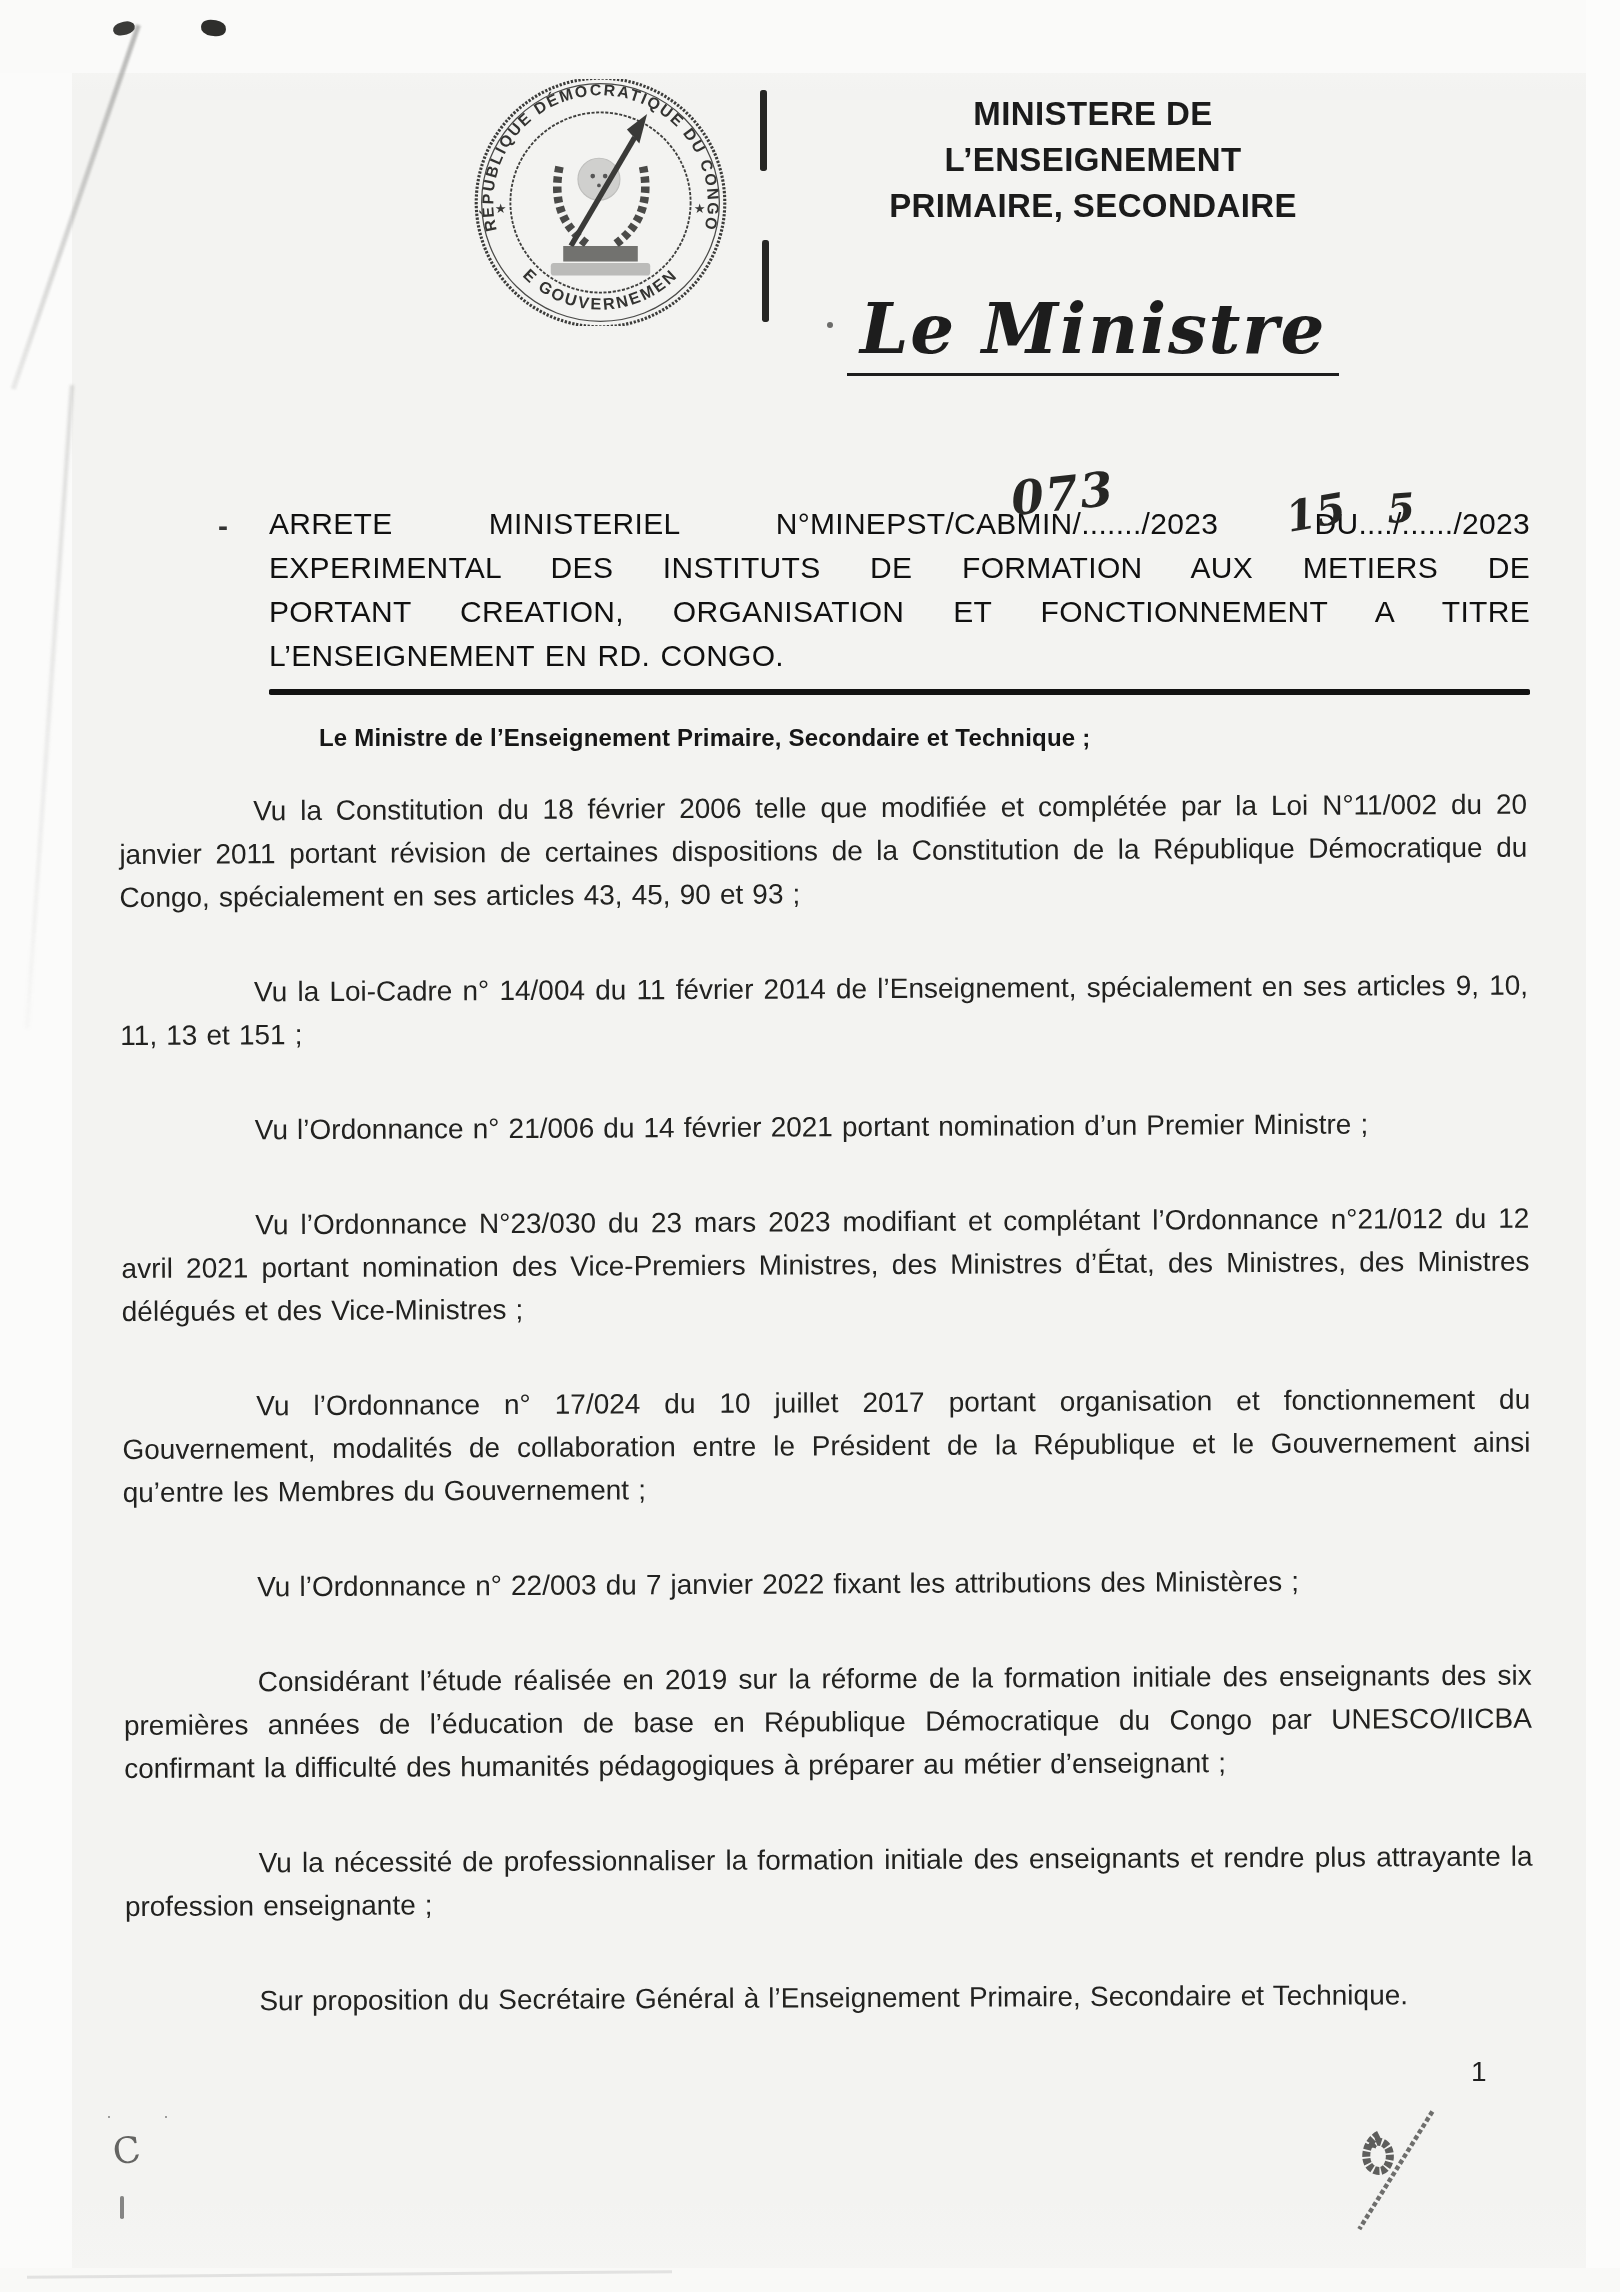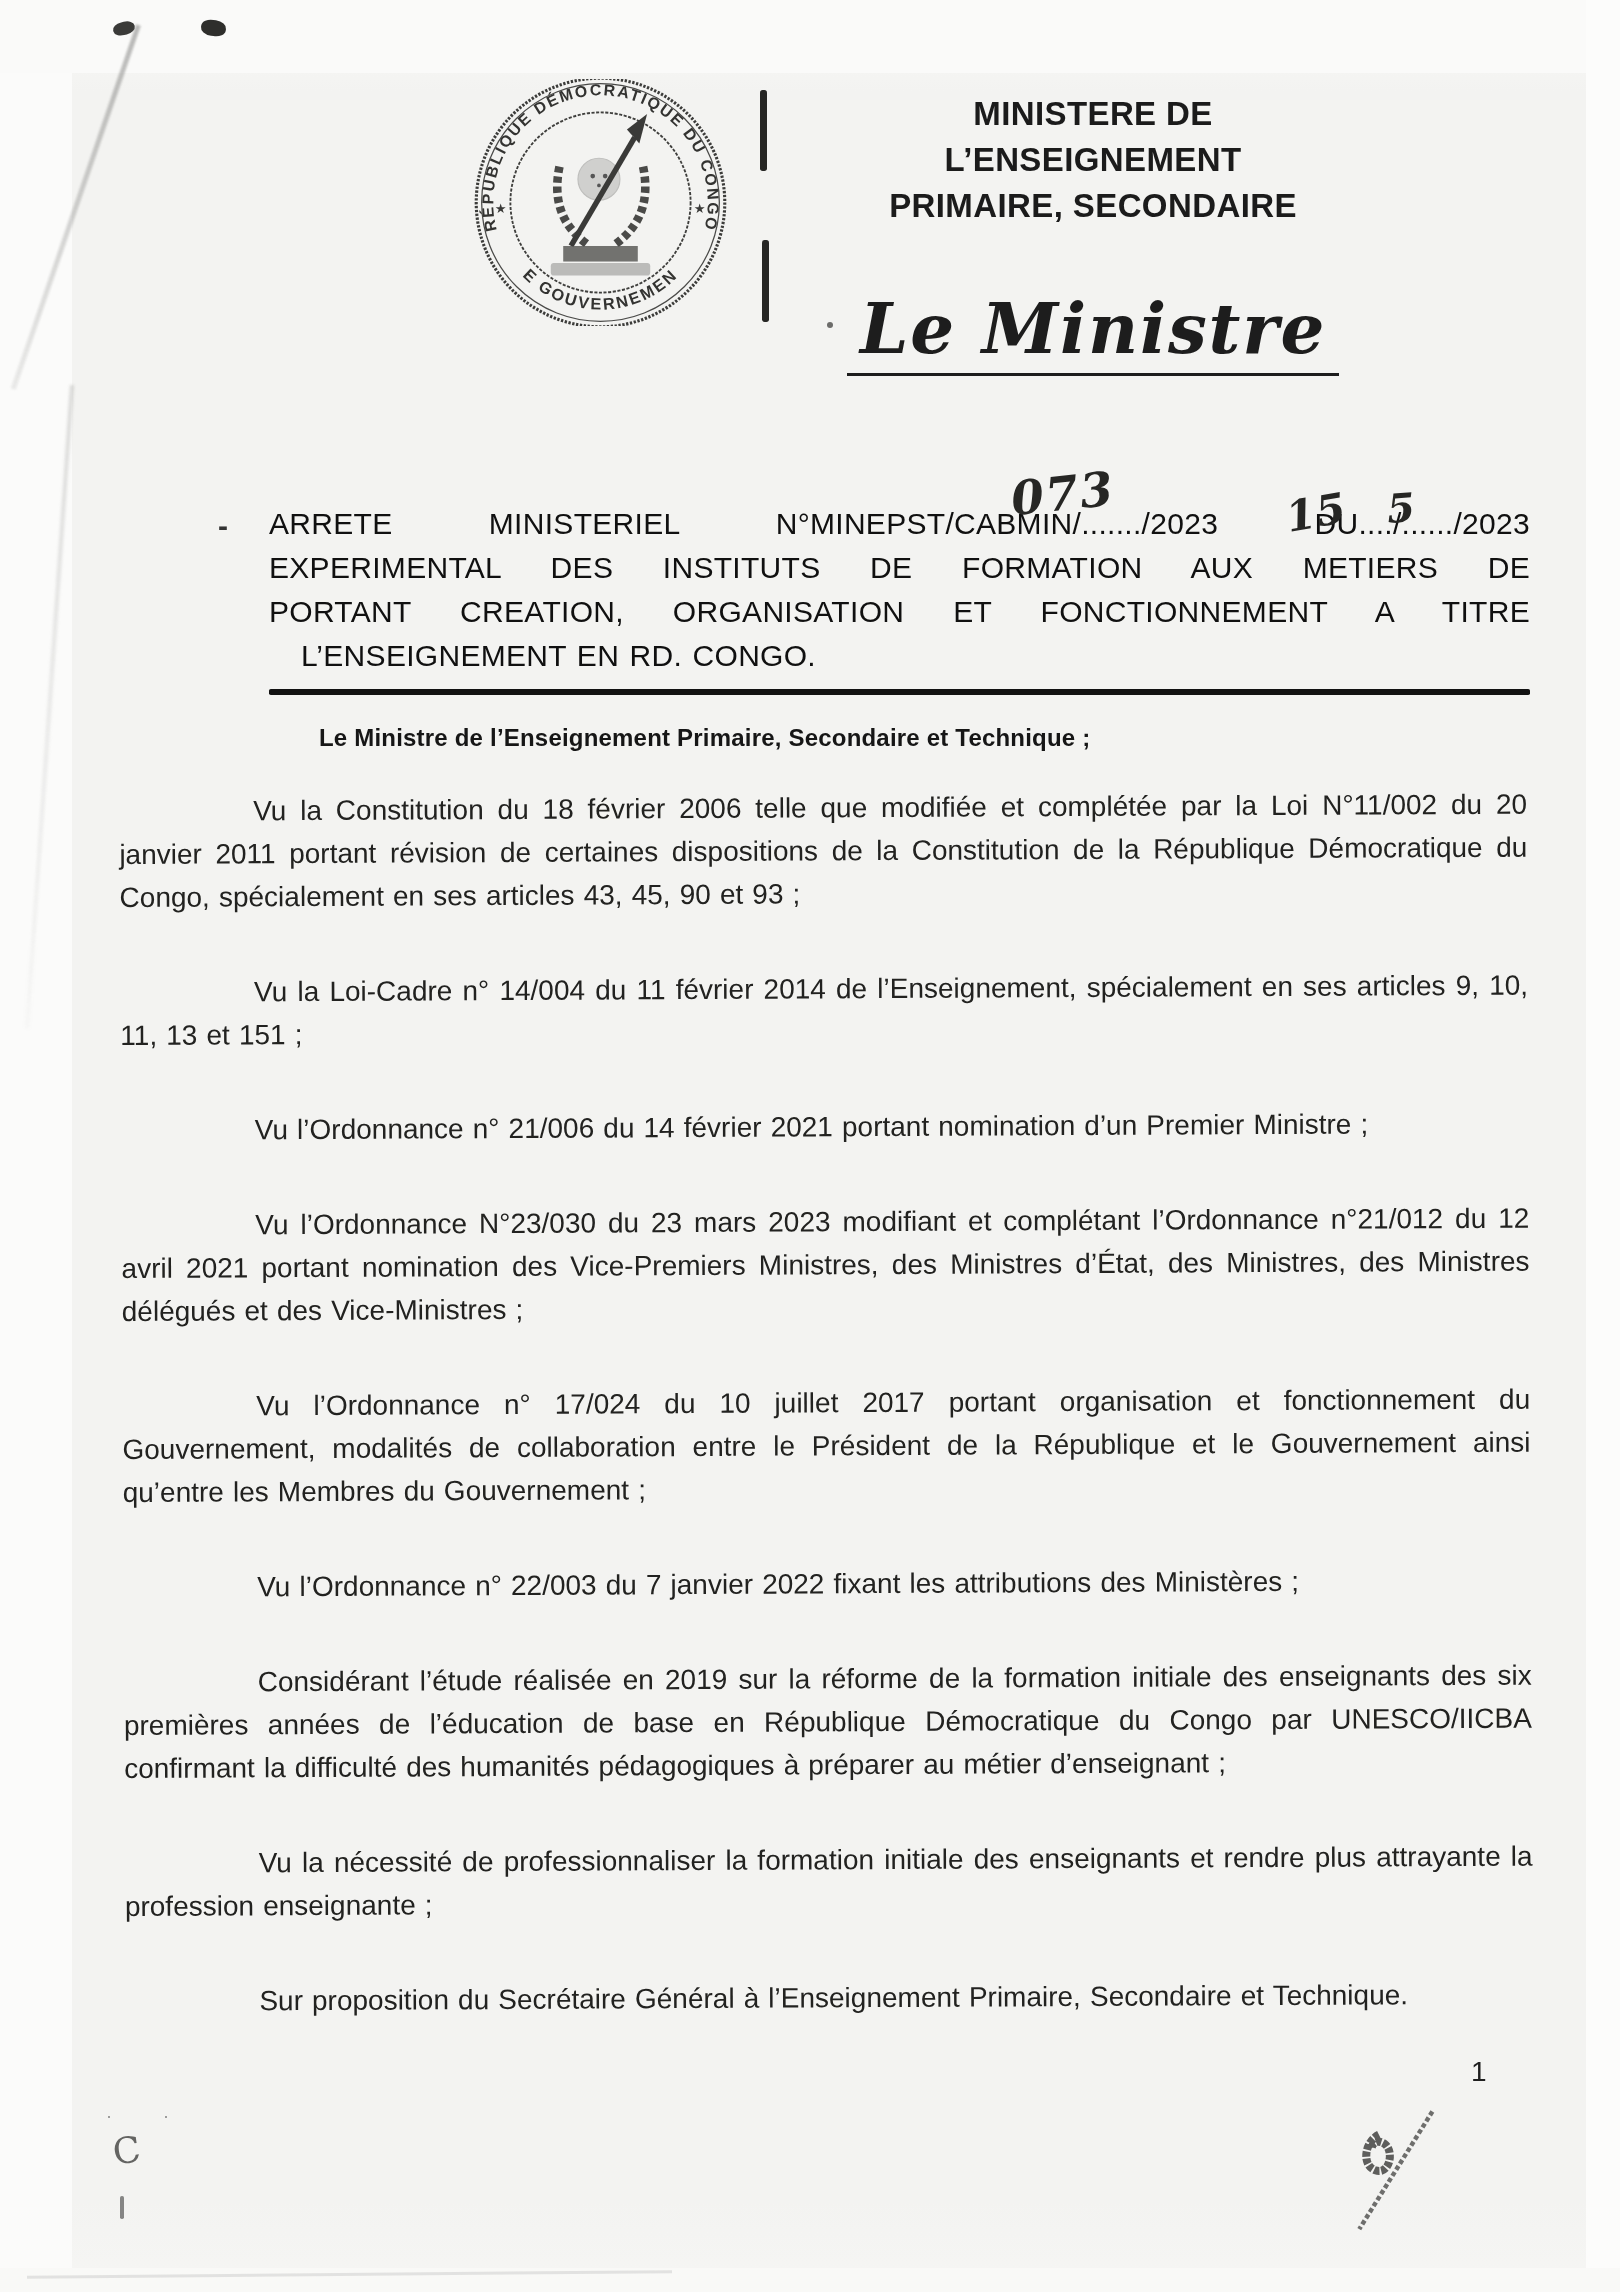--- a/index.html
+++ b/index.html
@@ -38,21 +38,21 @@
     font-weight:bold;font-size:33px;line-height:46px;letter-spacing:0.4px;color:#1b1b1b;}
   .minister-script{position:absolute;left:802px;top:288px;width:582px;text-align:center;}
   .minister-script span{display:inline-block;font-family:"DejaVu Serif",serif;font-style:italic;font-weight:bold;
     font-size:69px;color:#1d1d1d;border-bottom:3.6px solid #1d1d1d;padding:0 12.5px 3.6px 12.5px;letter-spacing:1.8px;}
 
   
   .title-dash{position:absolute;left:218px;top:509px;font-size:30px;font-weight:bold;color:#333;}
   .decree-title{position:absolute;left:269px;top:502px;width:1261px;}
   .decree-title .tline{font-weight:normal;font-size:30px;line-height:44px;color:#101010;
     text-align:justify;text-align-last:justify;letter-spacing:0.3px;word-spacing:1.8px;}
-  .decree-title .tline.last{text-align-last:left;margin-left:32px;}
+  .decree-title .tline.last{text-align-last:left;}
   .decree-title .rule{margin-top:10.7px;height:6.3px;background:#121212;width:100%;border-radius:1.8px;}
   .hand{position:absolute;font-family:"DejaVu Serif",serif;font-style:italic;font-weight:bold;color:#262624;}
   .hand-number{left:742px;top:-36px;font-size:47px;transform:rotate(-6deg);letter-spacing:1.8px;}
   .hand-day{left:1017px;top:-14.3px;font-size:42px;transform:rotate(-10deg);letter-spacing:0.9px;}
   .hand-month{left:1118px;top:-18px;font-size:40px;transform:rotate(-4deg);}
 
   .subtitle{position:absolute;left:319px;top:724px;font-weight:bold;font-size:24px;color:#161616;letter-spacing:0.2px;}
 
   
   .body-block{position:absolute;left:119px;top:790px;width:1408px;transform:rotate(-.3deg);transform-origin:left top;}

